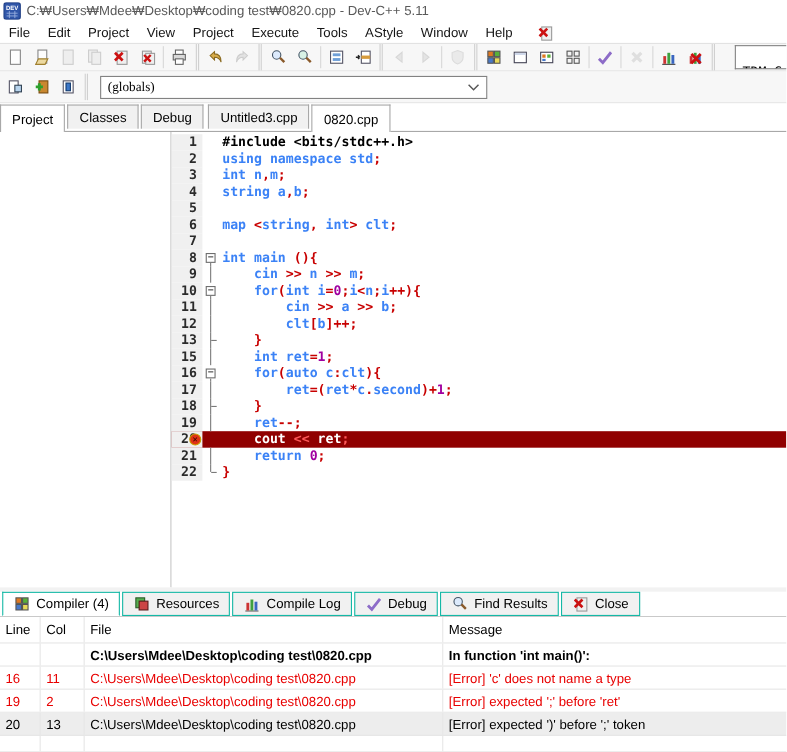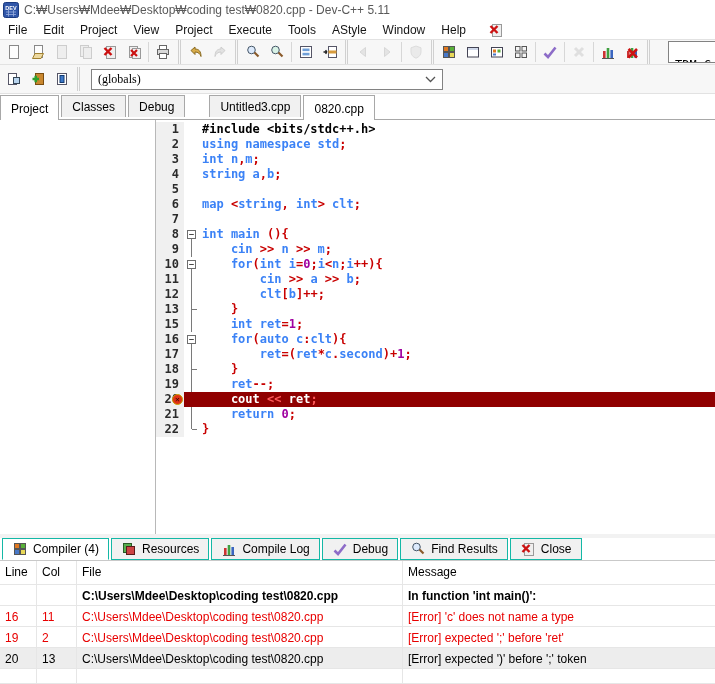--- a/index.html
+++ b/index.html
@@ -22,21 +22,21 @@
   .sepA{width:1px;height:20px;background:#d7d7d7;margin:0 2px;flex:none}
   .sepB{width:3px;height:24px;border-left:1px solid #d0d0d0;border-right:1px solid #d0d0d0;margin:0 3px;flex:none}
   .combo{height:21px;border:1px solid #828282;background:#fff;display:flex;align-items:center;justify-content:space-between;font-family:Liberation Serif, serif;font-size:12px;padding:0 6px}
   #globals-combo{width:352px;margin-left:8px}
   #compiler-combo{position:absolute;right:0;top:41px;width:47px;height:22px;border:1px solid #828282;border-right:none;background:#fff;font-family:"DejaVu Sans Mono",monospace;font-size:12px;padding:16px 0 0 6px;overflow:hidden;white-space:nowrap}
   
   #tabrow{left:0;top:94px;width:715px;height:26px;border-bottom:1px solid #a8a8a8;display:flex;align-items:flex-end;background:#fff}
   .tab{height:22px;padding:4px 10px 0 10px;border:1px solid #a8a8a8;border-bottom:none;background:#f1f1f1;margin-right:2px;white-space:nowrap;cursor:default}
   .tab.active{background:#fff;height:25px;padding-top:6px;margin-bottom:-1px}
   #lefttabs{display:flex}
-  #edittabs{display:flex;margin-left:22px}
+  #edittabs{display:flex;margin-left:2px}
   
   #leftpanel{left:0;top:120px;width:156px;height:414px;background:#fff;border-right:1px solid #b8b8b8}
   #editor{left:156px;top:120px;width:559px;height:414px;background:#fff;overflow:hidden;padding-top:2px}
   .codeline{display:flex;height:15px;line-height:15px;font-family:"DejaVu Sans Mono",monospace;font-weight:bold;font-size:12px;white-space:pre}
   .lnum{width:28px;background:#f0f0f0;color:#2b2b2b;text-align:right;padding-right:5px;flex:none;position:relative}
   .fold{width:15px;flex:none;position:relative}
   .fold.fl::before,.fold.fs::before,.fold.fe::before{content:"";position:absolute;left:7px;top:0;bottom:0;border-left:1px solid #7a7a7a}
   .fold.fs::before{top:12px}
   .fold.fe::after{content:"";position:absolute;left:8px;top:7px;width:5px;border-top:1px solid #7a7a7a}
   .fold.flast::before{content:"";position:absolute;left:7px;top:0;height:7px;border-left:1px solid #7a7a7a}

